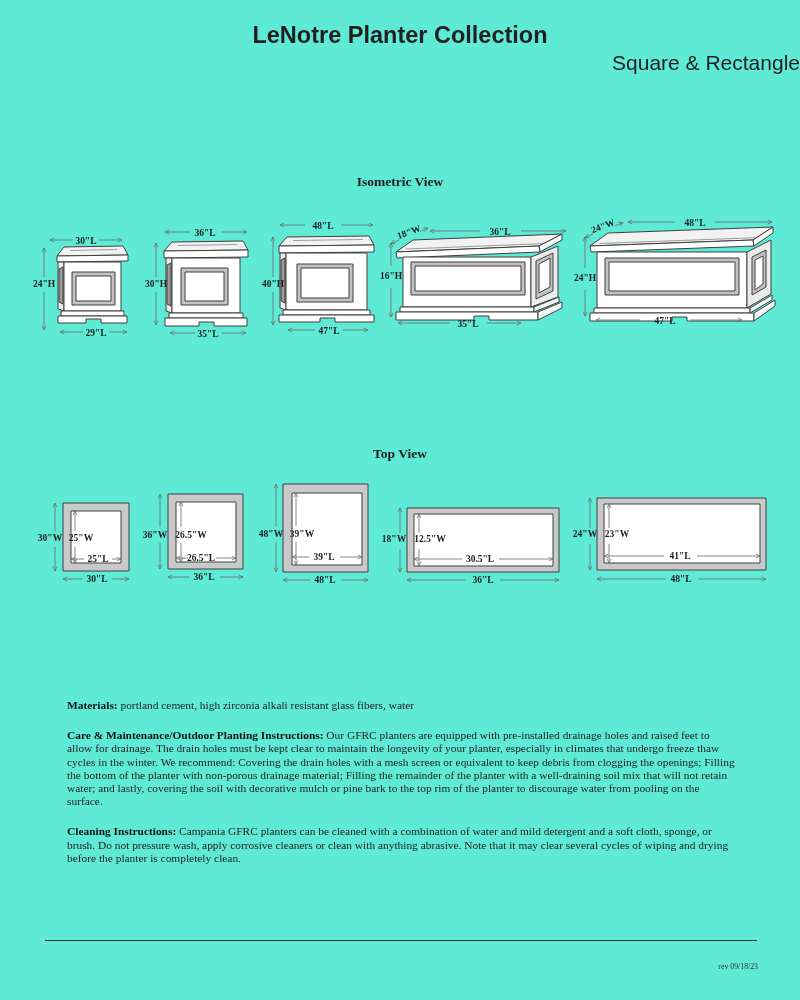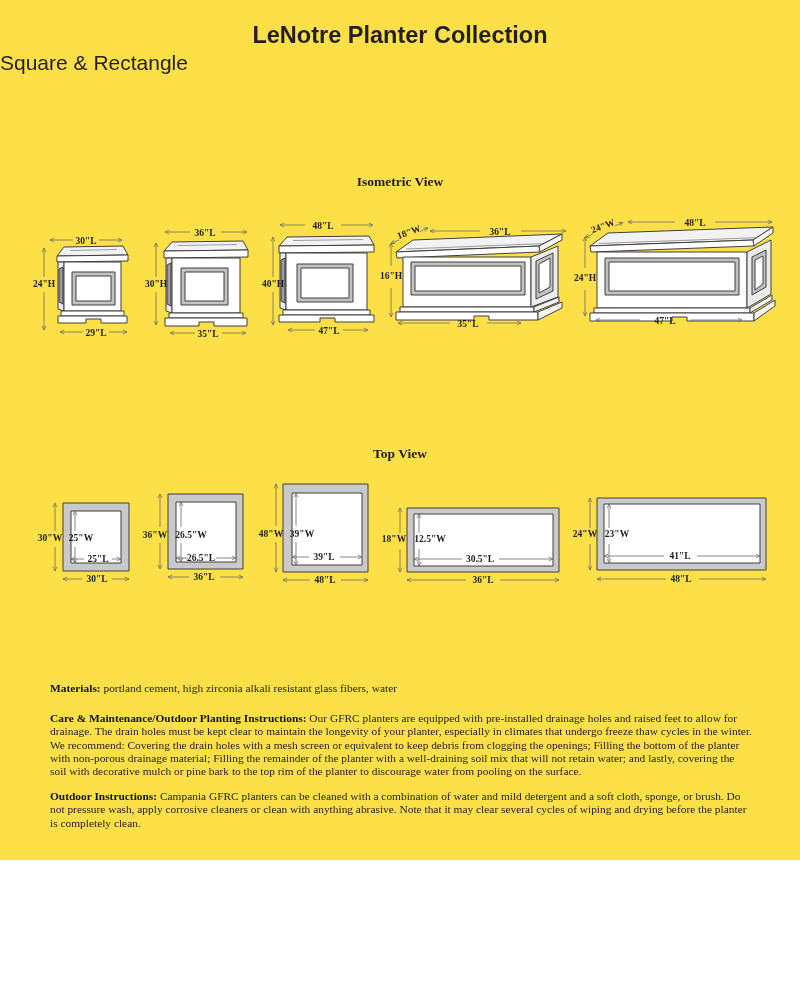--- a/index.html
+++ b/index.html
@@ -1,34 +1,34 @@
 <!DOCTYPE html>
 <html><head>
 <meta charset="utf-8">
 <style>
   html,body { margin:0; padding:0; background:#fff; }
-  .page { position:relative; width:800px; height:860px; background:#fde047; overflow:hidden;
+  .page { position:relative; width:800px; height:1000px; background:#5eead4; overflow:hidden;
           font-family:"Liberation Serif", serif; color:#1d1d1d; }
   .title1 { position:absolute; top:22px; left:0; width:800px; text-align:center;
             font-family:"Liberation Sans", sans-serif; font-weight:bold; font-size:23.5px; color:#231f20; }
-  .title2 { position:absolute; top:51px; left:0; width:800px; text-align:left;
+  .title2 { position:absolute; top:51px; left:0; width:800px; text-align:right;
             font-family:"Liberation Sans", sans-serif; font-size:21px; color:#231f20; }
   .sec-head { position:absolute; left:0; width:800px; text-align:center;
               font-weight:bold; font-size:13.5px; color:#1d1d1d; }
   #iso-head { top:174px; }
   #top-head { top:446px; }
   svg#drawings { position:absolute; top:0; left:0; }
   .ln { stroke:#3f3f3f; stroke-width:1; stroke-linejoin:round; }
   .thin { stroke:#777; stroke-width:0.7; fill:none; }
   .dim-line { stroke:#6a6a6a; stroke-width:0.8; fill:none; }
   text.dim { font-family:"Liberation Serif", serif; font-weight:600; font-size:9.5px;
              fill:#1d1d1d; text-anchor:middle; }
   .textblock { position:absolute; top:682px; left:50px; width:702px; font-size:11.4px;
                line-height:13.2px; color:#222; }
-  .textblock p { margin:0; }
+  .textblock p { margin:17px; }
   .textblock p.mt1 { margin-top:17px; }
   .textblock p.mt2 { margin-top:12px; }
   .textblock b { color:#111; }
   .footer-rule { position:absolute; top:940px; left:45px; width:712px; height:1px; background:#2a2a2a; }
   .footer { position:absolute; top:944px; left:0; width:800px; text-align:center;
             font-size:10.8px; line-height:14.5px; color:#222; }
   .footer a { color:#2b5cad; text-decoration:underline; cursor:pointer; }
   .rev { position:absolute; top:962px; right:42px; font-size:7.8px; color:#333;text-align:right; }
 </style>
 </head>
@@ -255,19 +255,19 @@
       <text class="dim" x="680" y="559">41"L</text>
       <line class="dim-line" x1="666" y1="579" x2="597" y2="579" marker-end="url(#a)"></line>
       <line class="dim-line" x1="699" y1="579" x2="766" y2="579" marker-end="url(#a)"></line>
       <text class="dim" x="681" y="582">48"L</text>
     </g>
   </svg>
 
   <div class="textblock">
     <p><b>Materials:</b><span> portland cement, high zirconia alkali resistant glass fibers, water</span></p>
     <p class="mt1"><b>Care &amp; Maintenance/Outdoor Planting Instructions:</b><span> Our GFRC planters are equipped with pre-installed drainage holes and raised feet to allow for drainage. The drain holes must be kept clear to maintain the longevity of your planter, especially in climates that undergo freeze thaw cycles in the winter. We recommend: Covering the drain holes with a mesh screen or equivalent to keep debris from clogging the openings; Filling the bottom of the planter with non-porous drainage material; Filling the remainder of the planter with a well-draining soil mix that will not retain water; and lastly, covering the soil with decorative mulch or pine bark to the top rim of the planter to discourage water from pooling on the surface.</span></p>
-    <p class="mt2"><b>Outdoor Instructions:</b><span> Campania GFRC planters can be cleaned with a combination of water and mild detergent and a soft cloth, sponge, or brush. Do not pressure wash, apply corrosive cleaners or clean with anything abrasive. Note that it may clear several cycles of wiping and drying before the planter is completely clean.</span></p>
+    <p class="mt2"><b>Cleaning Instructions:</b><span> Campania GFRC planters can be cleaned with a combination of water and mild detergent and a soft cloth, sponge, or brush. Do not pressure wash, apply corrosive cleaners or clean with anything abrasive. Note that it may clear several cycles of wiping and drying before the planter is completely clean.</span></p>
   </div>
 
   <div class="footer-rule"></div>
   <div class="rev">rev 09/18/23</div>
 
 </div>
 
 </body></html>

